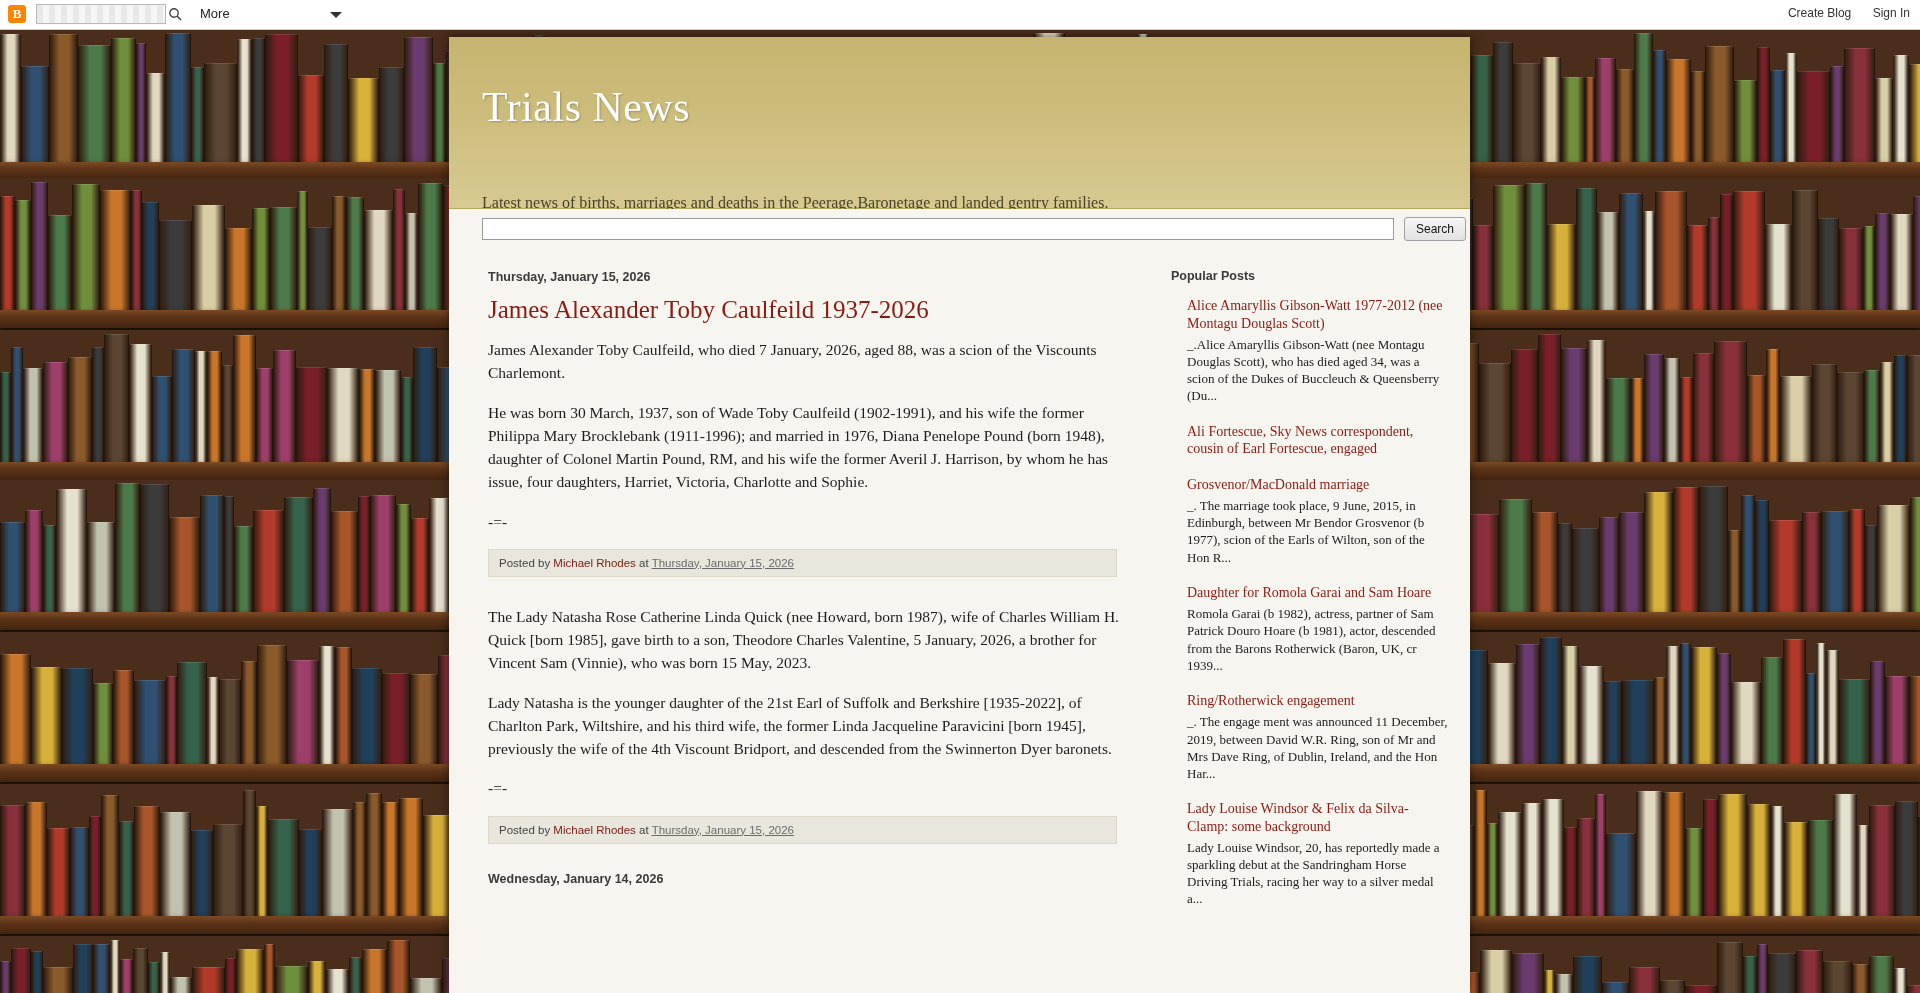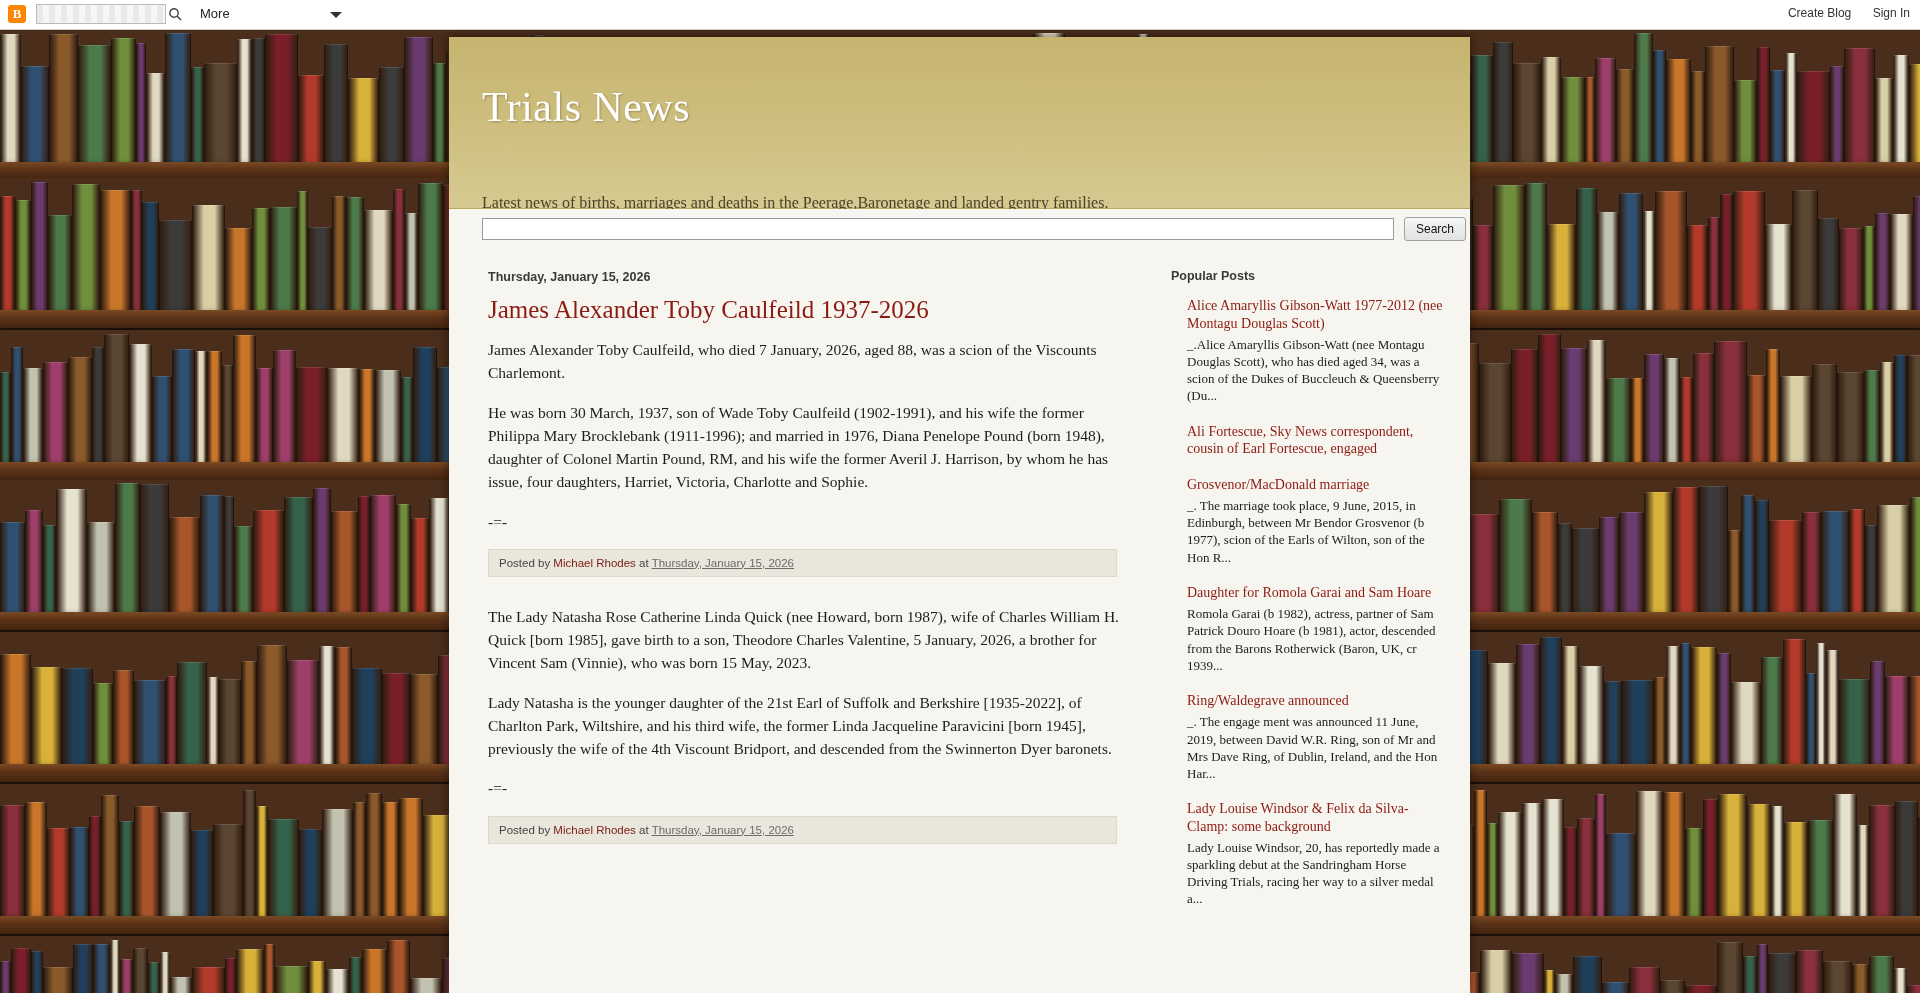--- a/index.html
+++ b/index.html
@@ -950,20 +950,21 @@
           <p>-=-</p>
         </div>
         <div class="post-footer">
           <span>Posted by</span>
           <a href="#">Michael Rhodes</a>
           <span>at</span>
           <span class="ts">Thursday, January 15, 2026</span>
         </div>
       </div>
 
+      <div class="date-header">Wednesday, January 14, 2026</div>
     </div>
 
     <div id="sidebar-col">
       <div class="sb-title">Popular Posts</div>
       <div id="pp-list">
           <div class="pp-item">
             <a class="pp-link" href="#">Alice Amaryllis Gibson-Watt 1977-2012 (nee Montagu Douglas Scott)</a>
             <div class="pp-snippet">_.Alice Amaryllis Gibson-Watt (nee Montagu Douglas Scott), who has died aged 34, was a scion of the Dukes of Buccleuch &amp; Queensberry (Du...</div>
           </div>
           <div class="pp-item">
@@ -971,22 +972,22 @@
           </div>
           <div class="pp-item">
             <a class="pp-link" href="#">Grosvenor/MacDonald marriage</a>
             <div class="pp-snippet">_. The marriage took place, 9 June, 2015, in Edinburgh, between Mr Bendor Grosvenor (b 1977), scion of the Earls of Wilton, son of the Hon R...</div>
           </div>
           <div class="pp-item">
             <a class="pp-link" href="#">Daughter for Romola Garai and Sam Hoare</a>
             <div class="pp-snippet">Romola Garai (b 1982), actress, partner of Sam Patrick Douro Hoare (b 1981), actor, descended from the Barons Rotherwick (Baron, UK, cr 1939...</div>
           </div>
           <div class="pp-item">
-            <a class="pp-link" href="#">Ring/Waldegrave announced</a>
-            <div class="pp-snippet">_. The engage ment was announced 11 June, 2019, between David W.R. Ring, son of Mr and Mrs Dave Ring, of Dublin, Ireland, and the Hon Har...</div>
+            <a class="pp-link" href="#">Ring/Rotherwick engagement</a>
+            <div class="pp-snippet">_. The engage ment was announced 11 December, 2019, between David W.R. Ring, son of Mr and Mrs Dave Ring, of Dublin, Ireland, and the Hon Har...</div>
           </div>
           <div class="pp-item">
             <a class="pp-link" href="#">Lady Louise Windsor &amp; Felix da Silva-Clamp: some background</a>
             <div class="pp-snippet"> Lady Louise Windsor, 20,  has reportedly made a sparkling debut at the Sandringham Horse Driving Trials, racing her way to a silver medal a...</div>
           </div>
         </div>
     </div>
 
   </div>
 </div>

